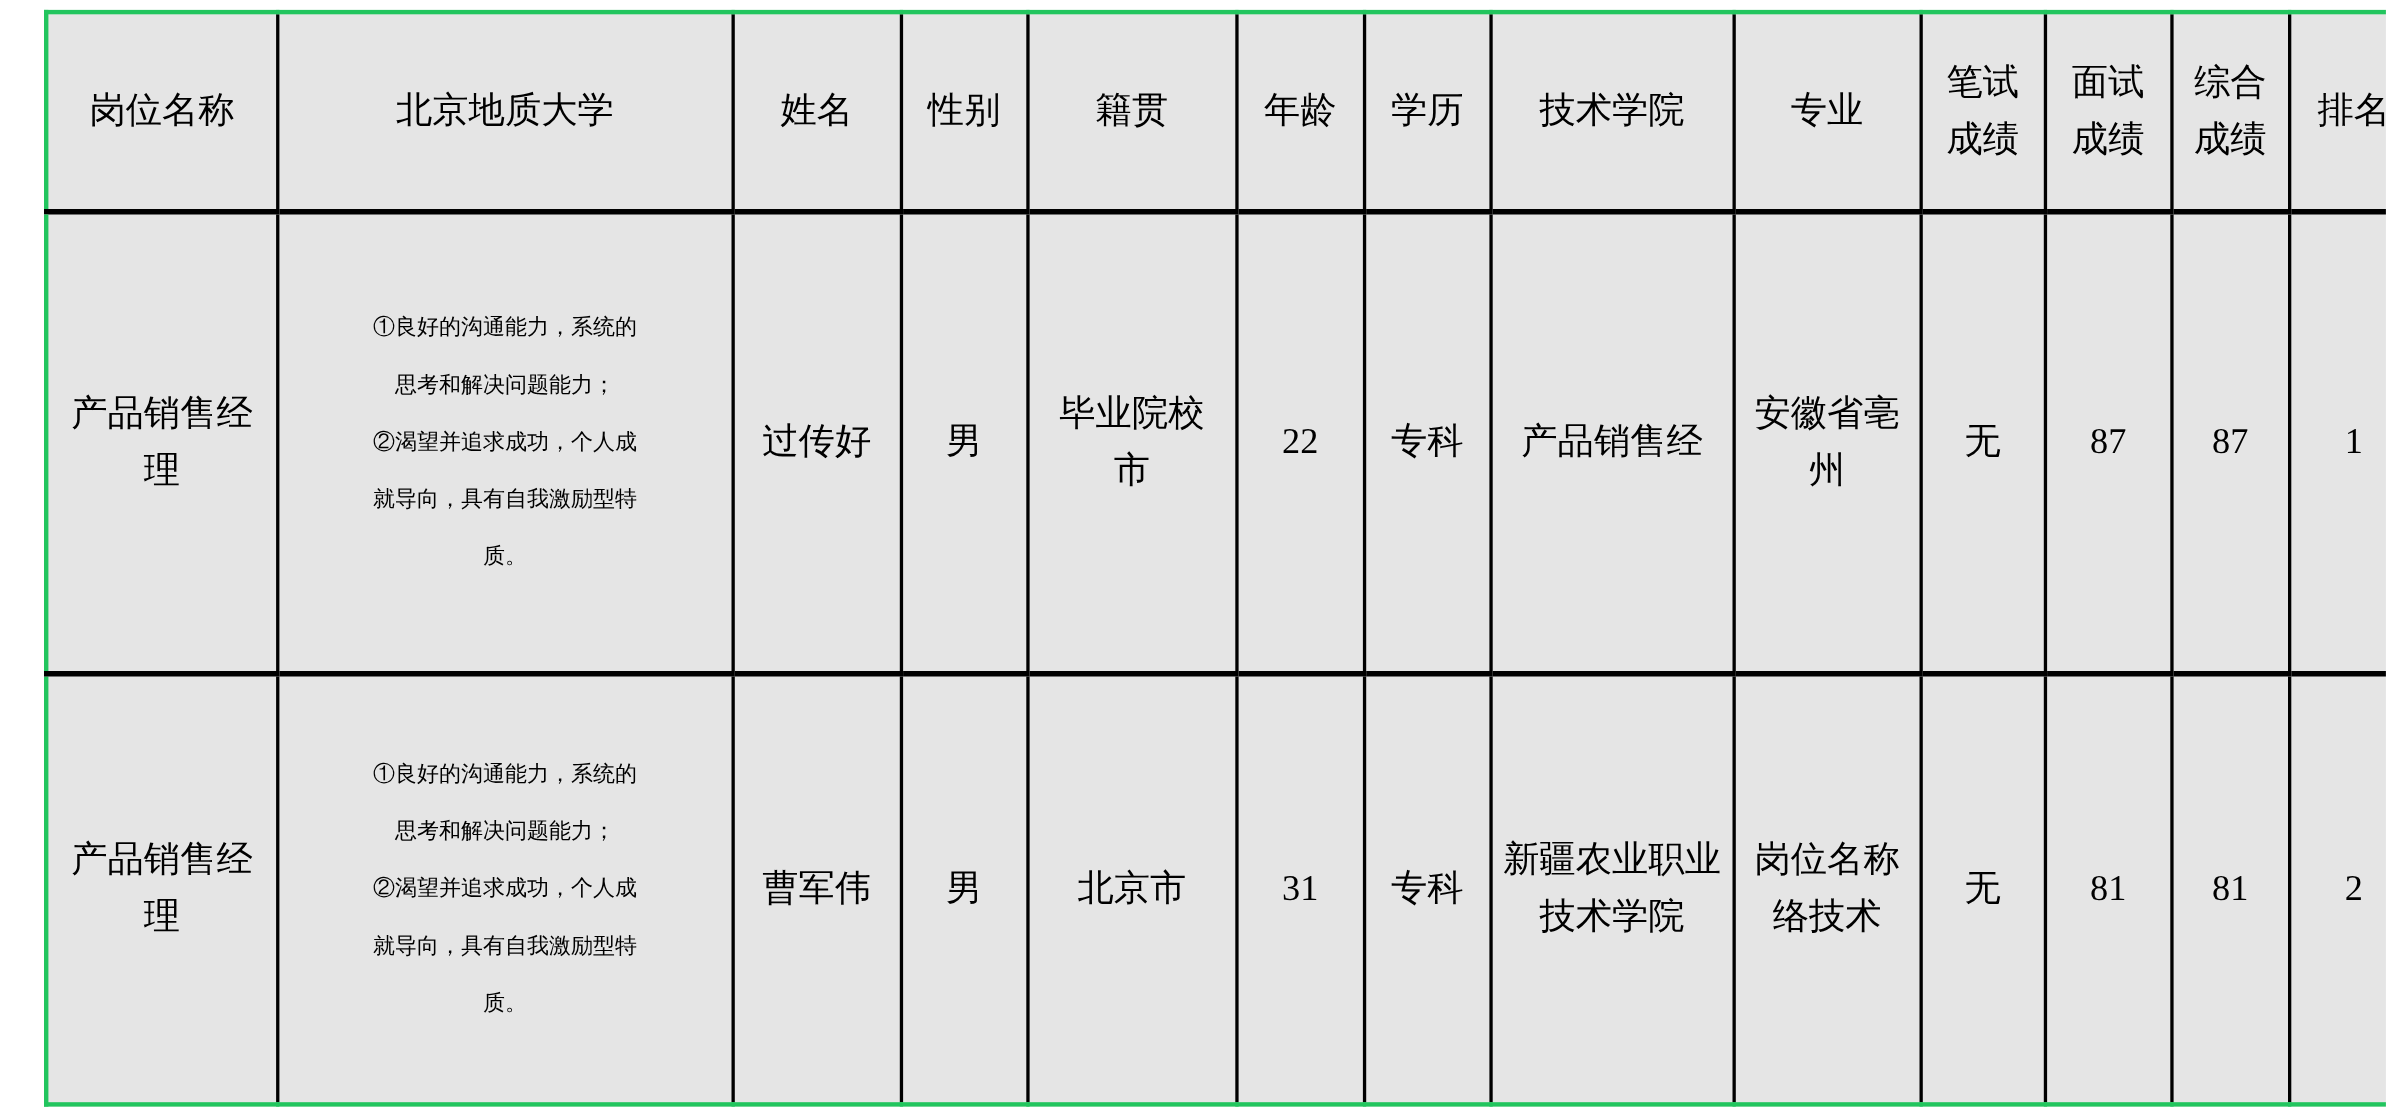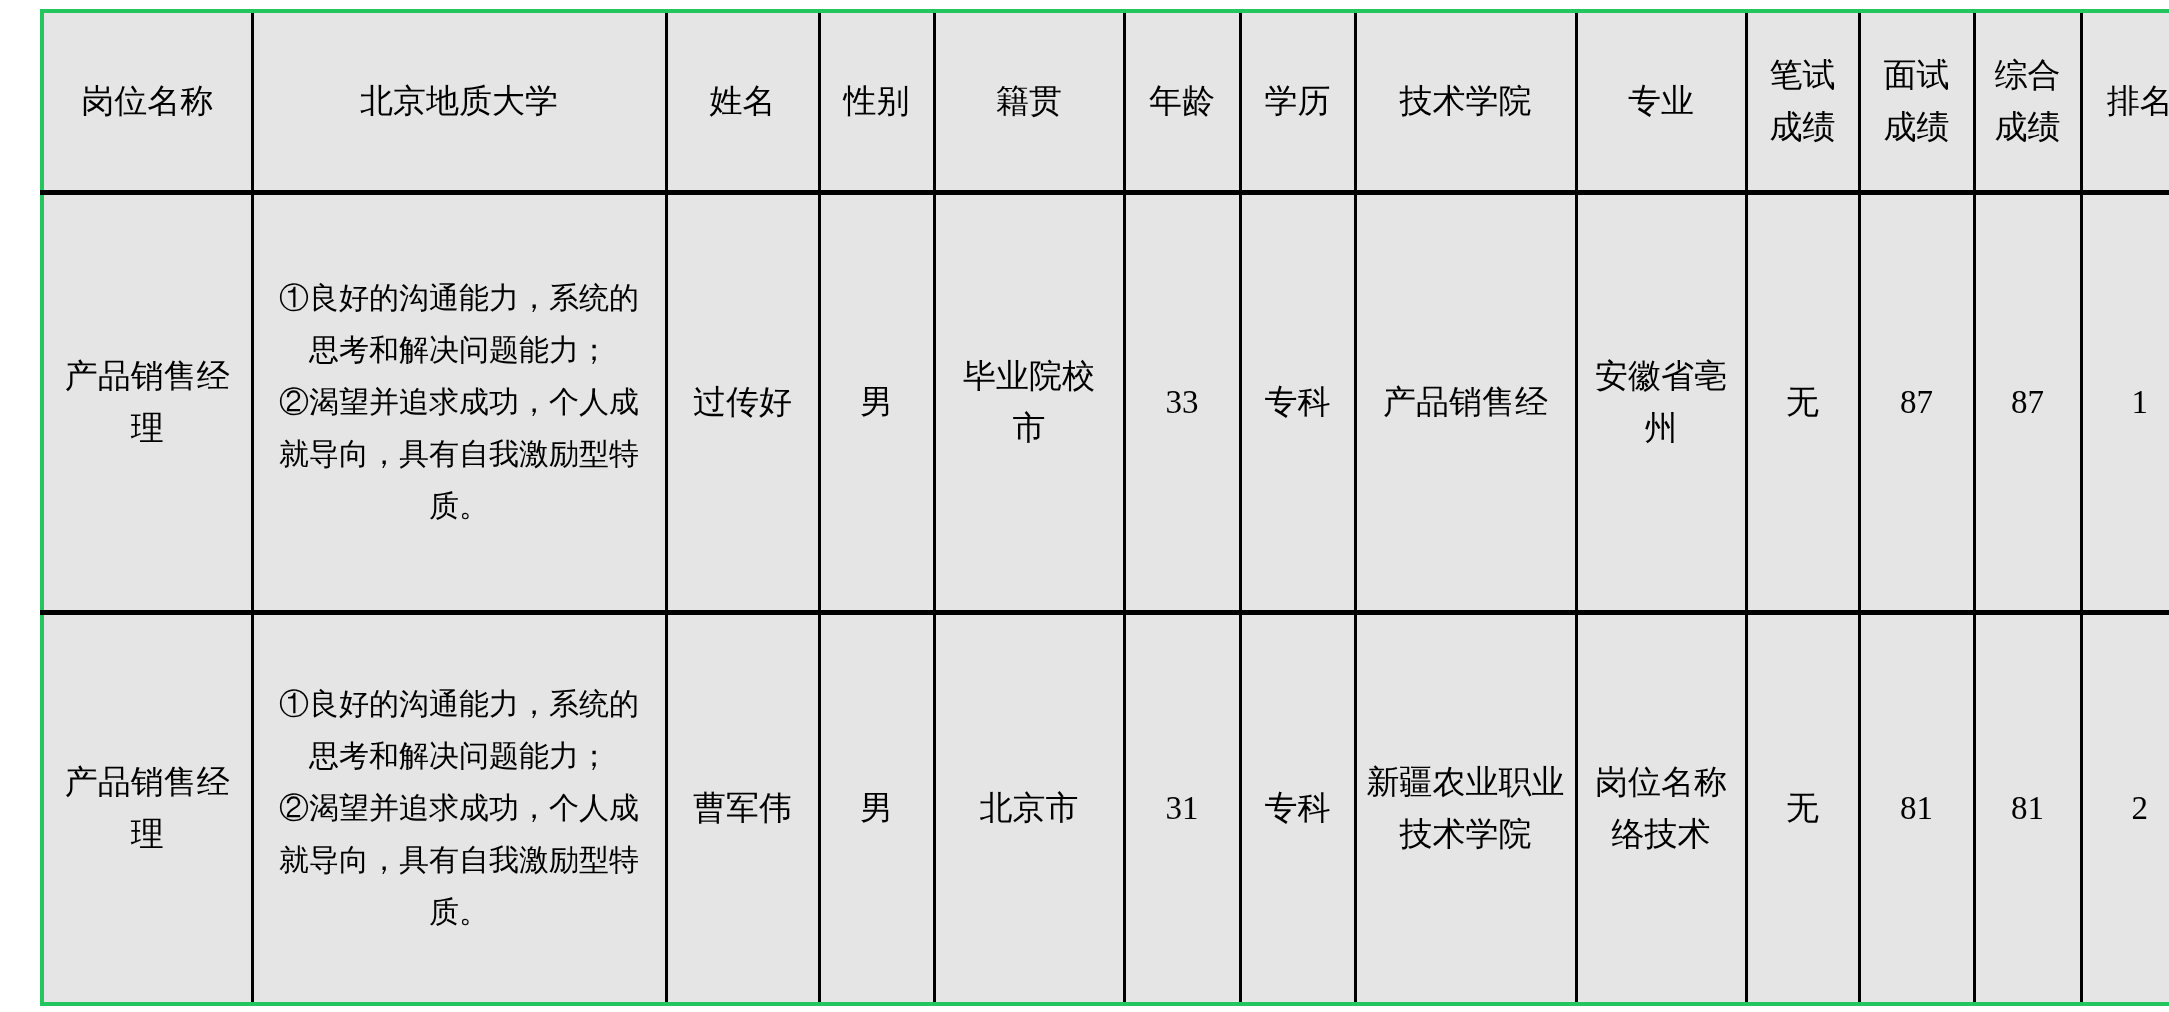--- a/index.html
+++ b/index.html
@@ -35,21 +35,21 @@
     line-height: 52px;
     padding: 0 6px;
     overflow: hidden;
   }
   .doc-table thead tr { height: 181px; }
   .doc-table thead th { border-bottom: 5px solid #000000; }
   .doc-table tr.row-1 { height: 420px; }
   .doc-table tr.row-1 td { border-bottom: 5px solid #000000; }
   .doc-table tr.row-2 { height: 392px; }
   .doc-table td.req-cell {
-    font-size: 30px;
+    font-size: 20px;
     line-height: 52px;
   }
 </style>
 </head>
 <body>
 
 <table class="doc-table">
   <colgroup>
     <col style="width:210px">
       <col style="width:414px">
@@ -91,21 +91,21 @@
 理</td>
       <td class="req-cell">①良好的沟通能力，系统的
 思考和解决问题能力；
 ②渴望并追求成功，个人成
 就导向，具有自我激励型特
 质。</td>
       <td>过传好</td>
       <td>男</td>
       <td>毕业院校
 市</td>
-      <td>33</td>
+      <td>22</td>
       <td>专科</td>
       <td>产品销售经</td>
       <td>安徽省亳州</td>
       <td>无</td>
       <td>87</td>
       <td>87</td>
       <td>1</td>
     </tr>
     <tr class="row-2">
       <td>产品销售经

